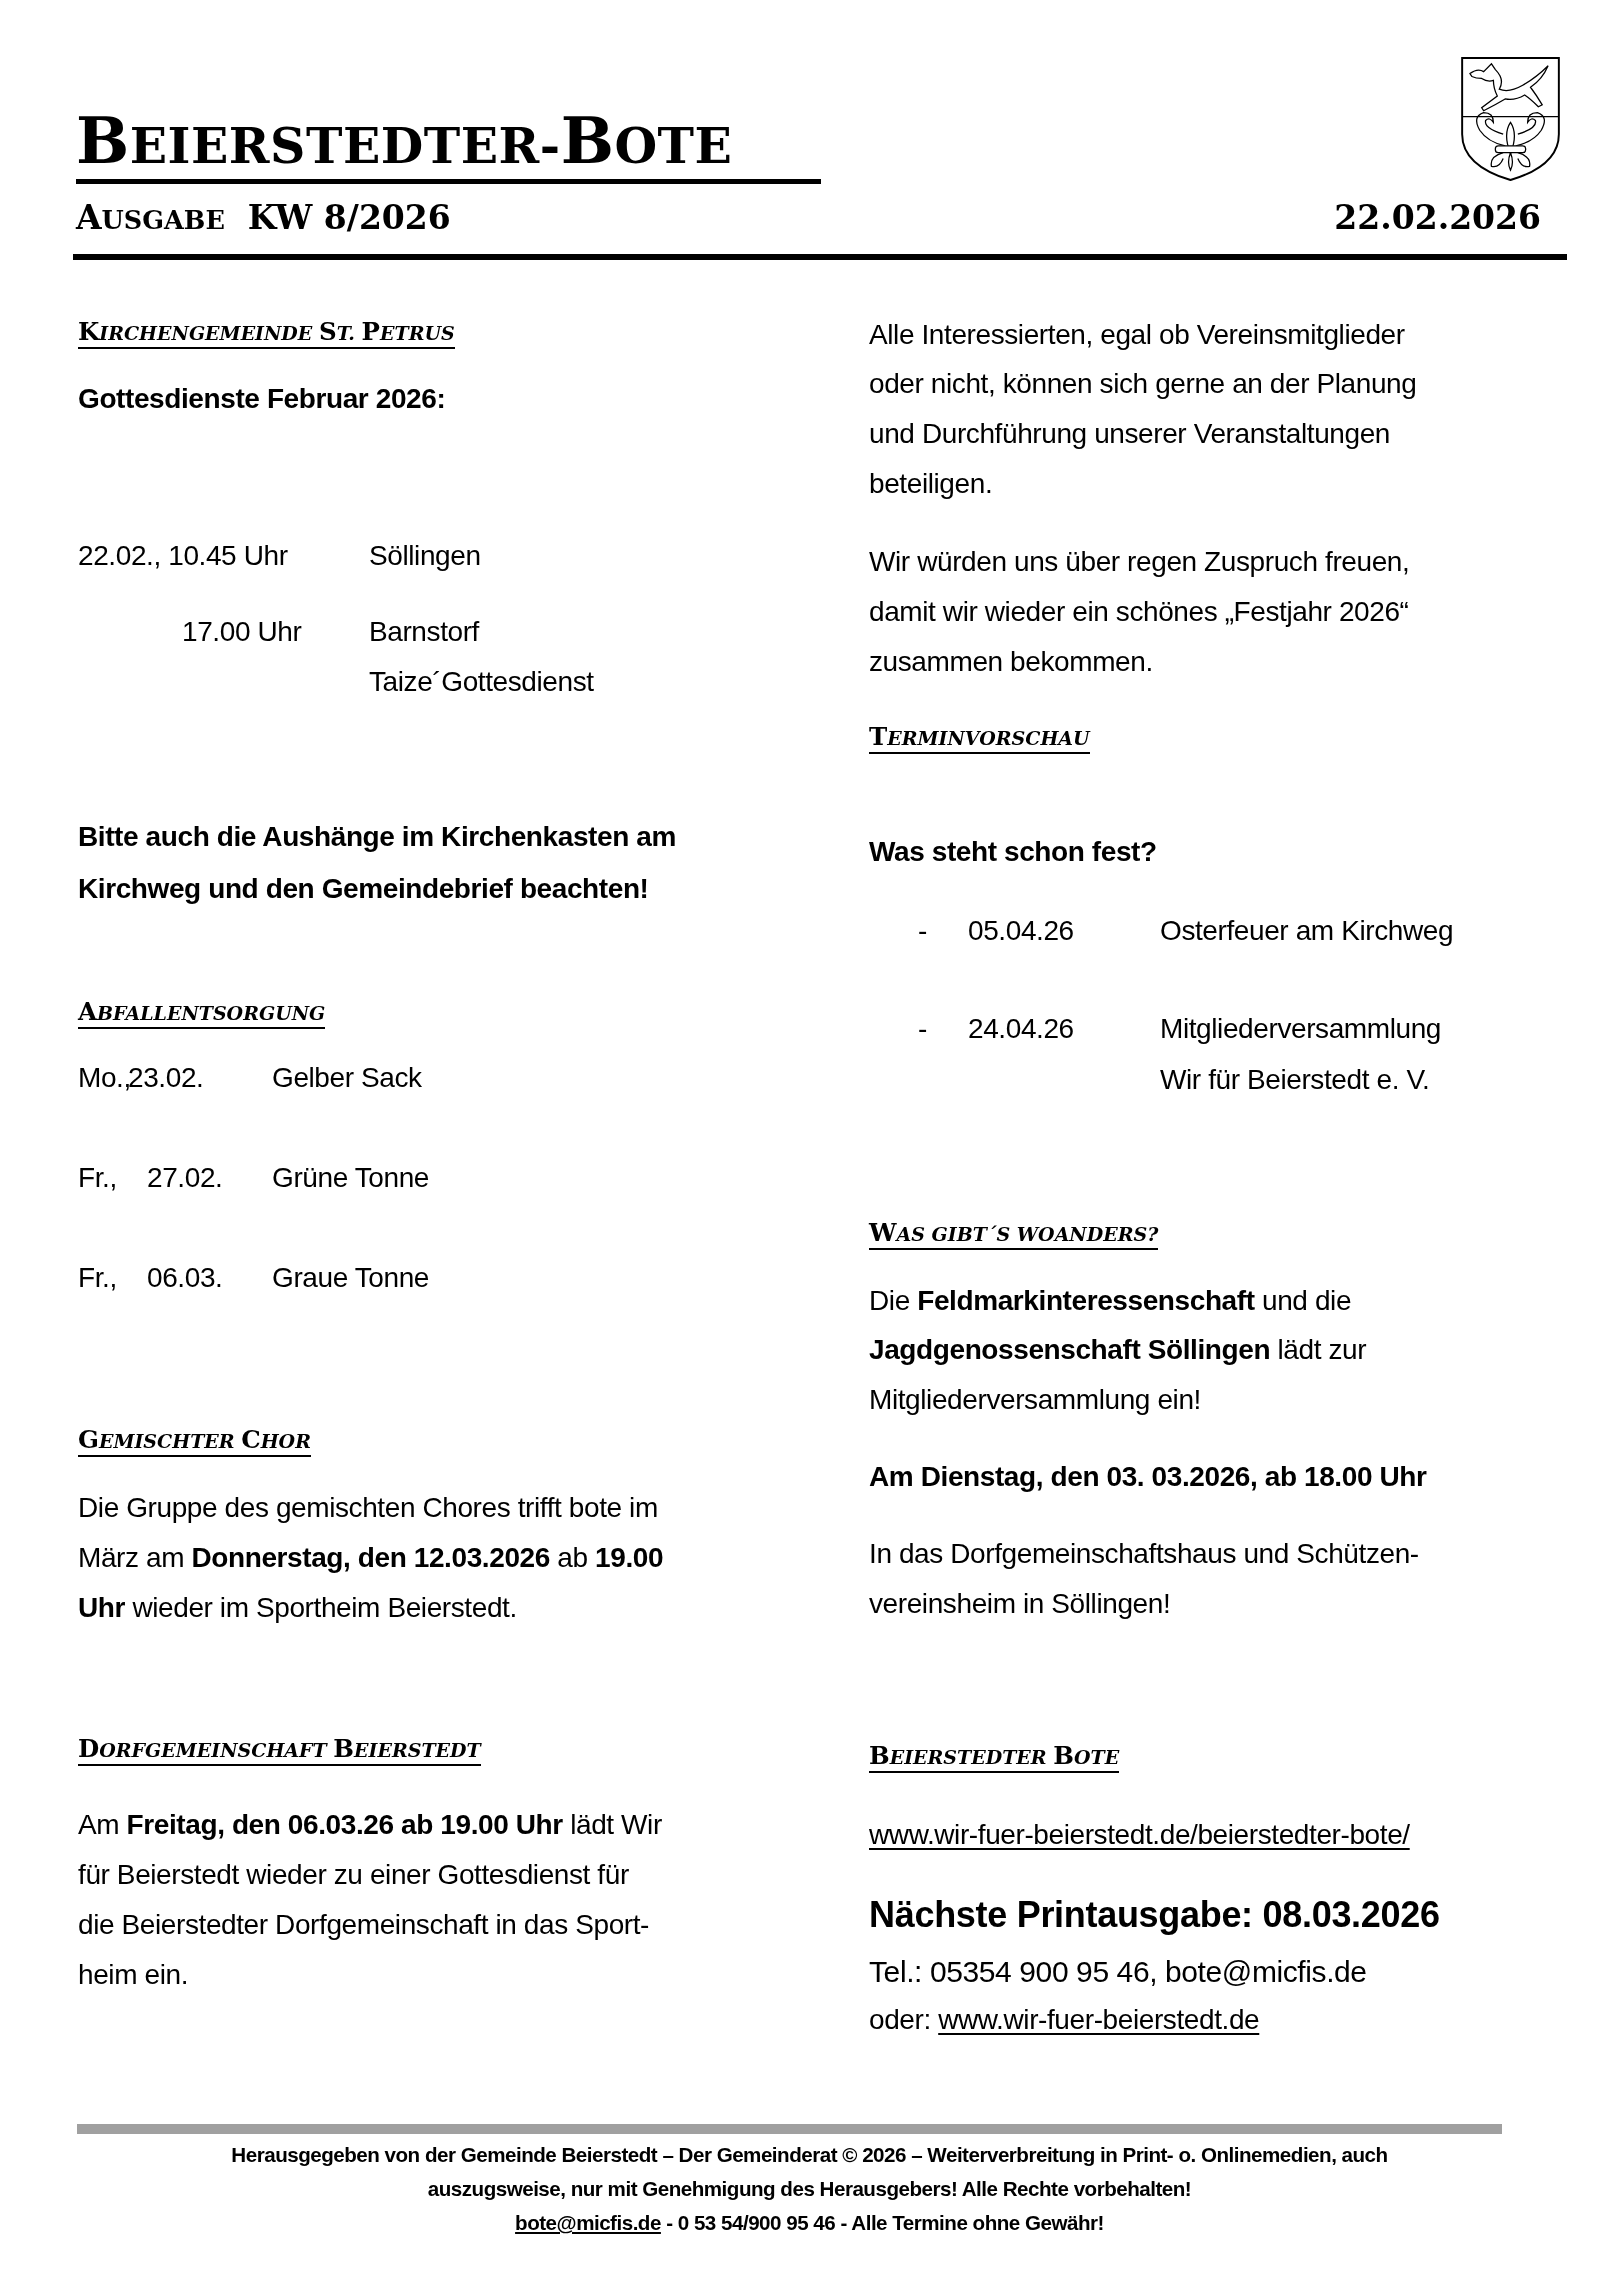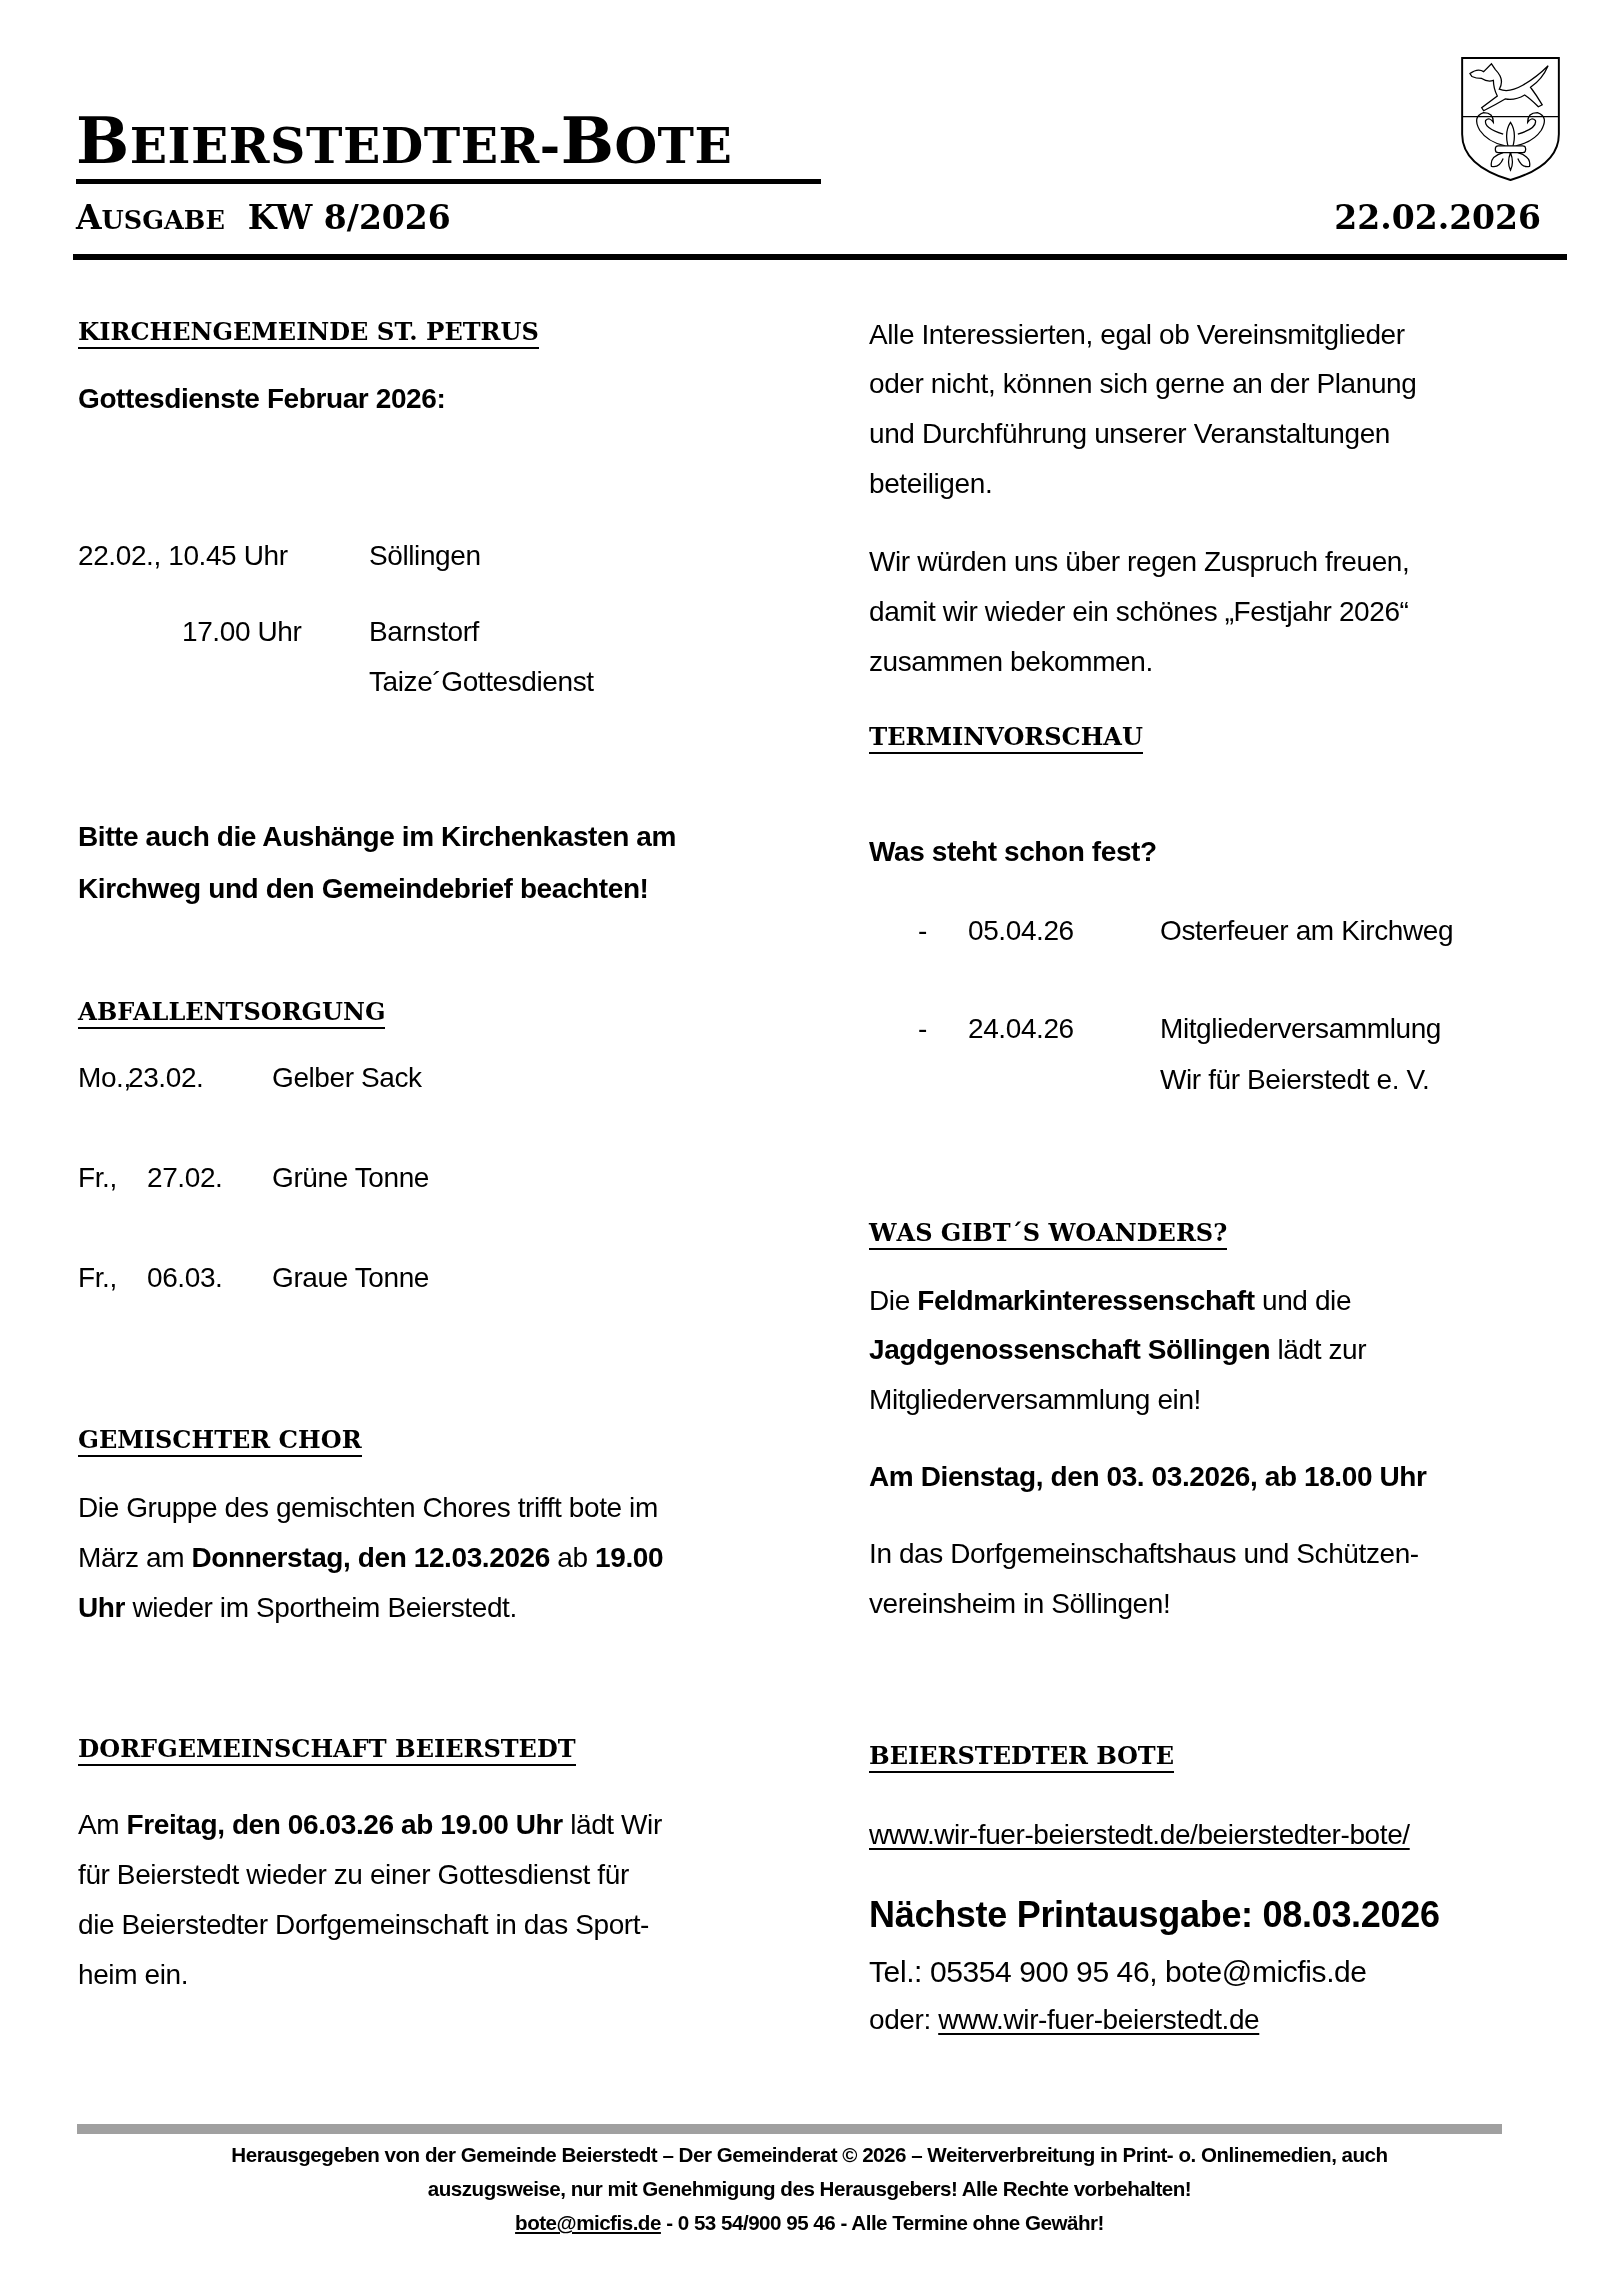--- a/index.html
+++ b/index.html
@@ -10,21 +10,21 @@
   .title .sc { font-size: 49px; }
   .title-rule { position: absolute; left: 76px; top: 179px; width: 745px; height: 4.9px; background: #000; }
   .issue { left: 76px; top: 201px; font-size: 33px; font-weight: 700; line-height: 1; }
   .issue .sc { font-size: 25.5px; }
   .date { right: 78px; top: 201px; font-size: 33px; font-weight: 700; line-height: 1; }
   .main-rule { position: absolute; left: 73px; top: 254px; width: 1494px; height: 5.9px; background: #000; }
   .shield { position: absolute; left: 1460px; top: 56px; width: 101px; height: 126px; }
 
   .h { font-family: "DejaVu Serif", "Liberation Serif", serif; font-weight: 700; font-size: 24.5px; line-height: 1;
        border-bottom: 2.9px solid #000; padding-bottom: 2px; }
-  .h .sc { font-size: 24px; }
+  .h .sc { font-size: 19px; font-style: italic; }
   .t { font-family: "Liberation Sans", "DejaVu Sans", sans-serif; font-size: 28px; line-height: 1; letter-spacing: -0.4px; }
   .b { font-weight: 700; }
   .link { text-decoration: underline; text-decoration-thickness: 2px; text-underline-offset: 3.9px; }
   .big { font-size: 36px; font-weight: 700; letter-spacing: -0.3px; }
   .small { font-size: 30px; }
 
   .gray-bar { position: absolute; left: 77px; top: 2124px; width: 1425px; height: 9.8px; background: #a0a0a0; }
   .foot { position: absolute; left: 0; width: 1619px; text-align: center; font-family: "Liberation Sans", "DejaVu Sans", sans-serif;
           font-weight: 700; font-size: 20.6px; line-height: 1; letter-spacing: -0.5px; }
   .foot .u { text-decoration: underline; }

